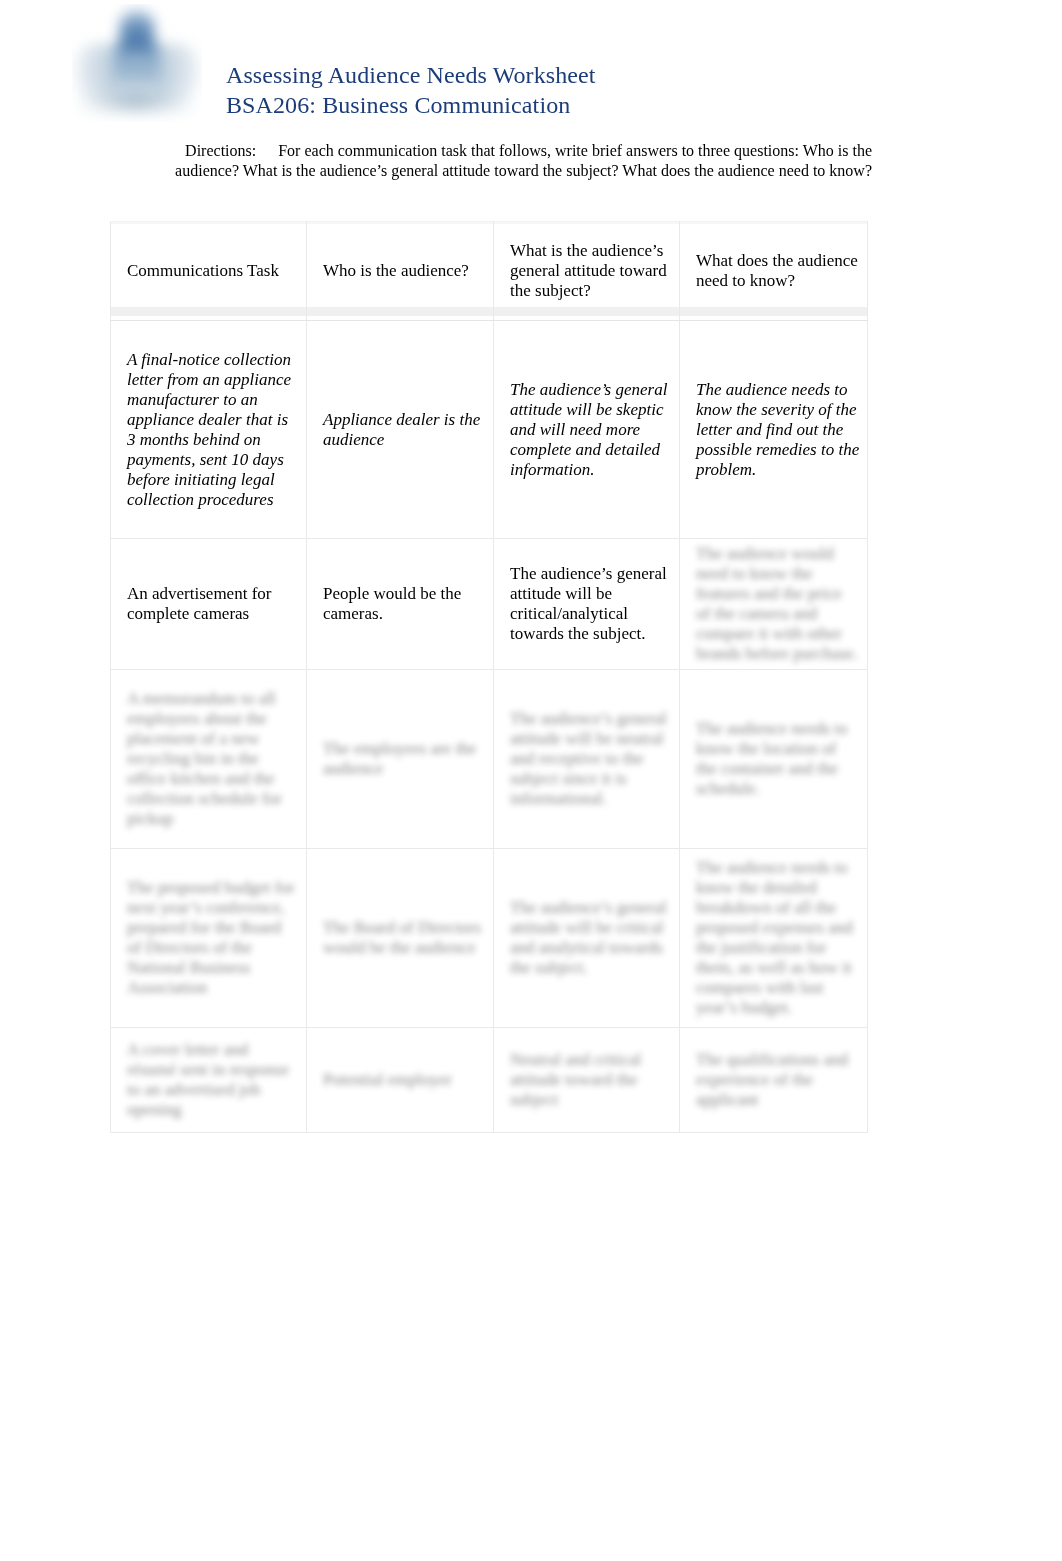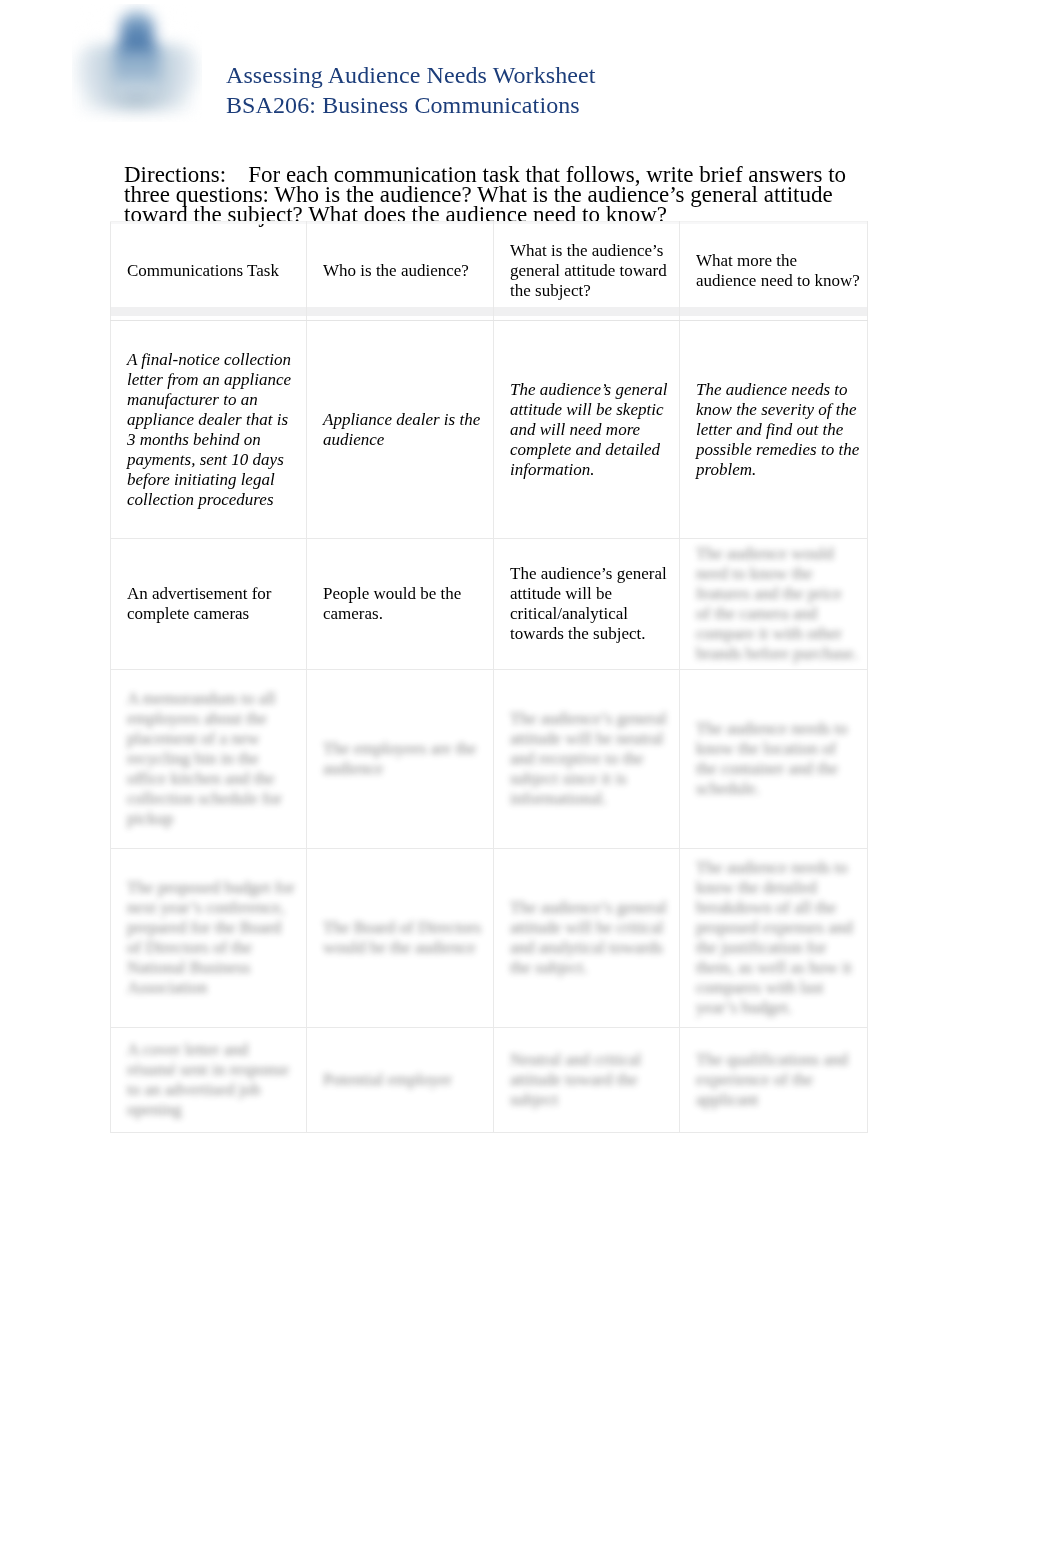--- a/index.html
+++ b/index.html
@@ -109,24 +109,23 @@
     white-space: nowrap;
     letter-spacing: 0.1px;
   }
 
   
   .directions {
     position: absolute;
     left: 124px;
     top: 141px;
     width: 748px;
-    font-size: 23px;
+    font-size: 16px;
     line-height: 20px;
-    text-align: left;
-    margin-top: 24px;
+    text-align: right;
   }
   .directions .dir-label { }
   .directions .dir-gap { display: inline-block; width: 22px; }
 
   
   .worksheet-table {
     position: absolute;
     left: 110px;
     top: 221px;
     width: 757px;
@@ -195,21 +194,21 @@
       <div class="wing-r"></div>
       <div class="crest-body"></div>
       <div class="crest-dome"></div>
       <div class="base-bar"></div>
       <div class="glow"></div>
     </div>
   </div>
 
   <div class="title-block">
     <div class="title-line">Assessing Audience Needs Worksheet</div>
-    <div class="title-line">BSA206: Business Communications</div>
+    <div class="title-line">BSA206: Business Communication</div>
   </div>
 
 </div>
 
 <div class="directions">
   <span class="dir-label">Directions:</span><span class="dir-gap"></span><span class="dir-body">For each communication task that follows, write brief answers to three questions: Who is the audience? What is the audience’s general attitude toward the subject? What does the audience need to know?</span>
 </div>
 
 <div class="header-shade-top"></div>
 <div class="header-shade-bottom"></div>
@@ -226,21 +225,21 @@
       <td>
         <span class="cell-text">Communications Task</span>
       </td>
       <td>
         <span class="cell-text">Who is the audience?</span>
       </td>
       <td>
         <span class="cell-text">What is the audience’s general attitude toward the subject?</span>
       </td>
       <td>
-        <span class="cell-text">What more the audience need to know?</span>
+        <span class="cell-text">What does the audience need to know?</span>
       </td>
     </tr>
   </thead>
   <tbody>
 
     <tr class="row-1">
       <td>
         <span class="cell-text">A final-notice collection letter from an appliance manufacturer to an appliance dealer that is 3 months behind on payments, sent 10 days before initiating legal collection procedures</span>
       </td>
       <td>

